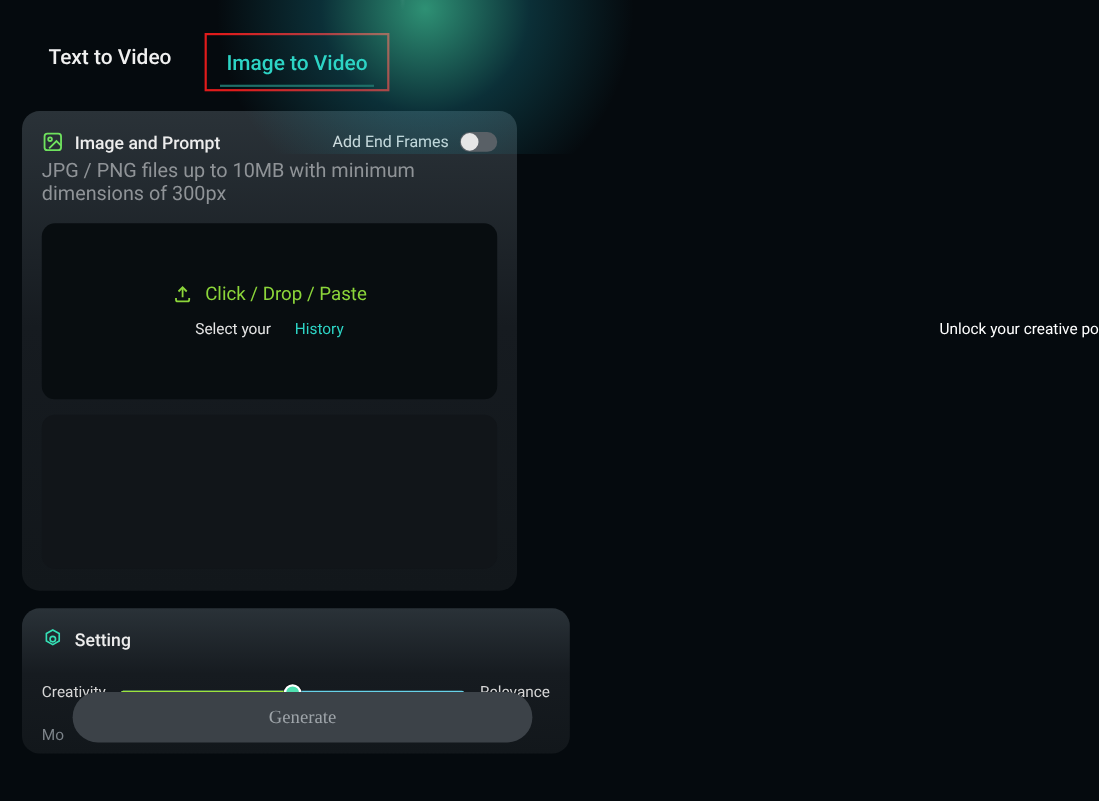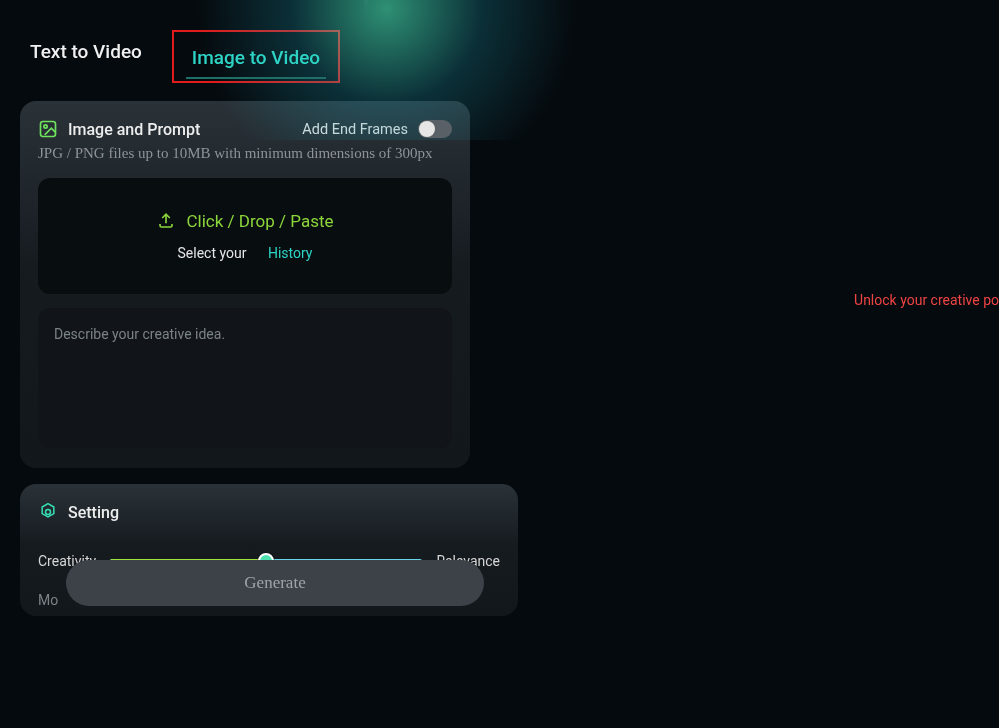--- a/index.html
+++ b/index.html
@@ -11,56 +11,56 @@
       background:radial-gradient(circle at 55% 40%, rgba(80,255,200,0.55) 0%, rgba(30,160,180,0.25) 35%, rgba(0,0,0,0) 70%);
       pointer-events:none;
     }
     .hero-glow::after{
       content:""; position:absolute; left:50%; top:-30px; width:2px; height:120px;
       background:linear-gradient(#bfffe8, rgba(191,255,232,0));
       filter:blur(1px);
     }
 
     .side-text {
-      position:absolute; right:0; top:292px; color:#ef4444; font-size:14px; white-space:nowrap;
+      position:absolute; right:0; top:292px; color:#ffffff; font-size:14px; white-space:nowrap;
     }
 
     
-    .tabs { display:flex; gap:18px; padding:30px 0 0 18px; align-items:flex-start; }
+    .tabs { display:flex; gap:18px; padding:30px 0 0 32px; align-items:flex-start; }
     .tab { font-size:19px; font-weight:500; padding:10px 12px 12px; cursor:pointer; position:relative; }
     .tab.inactive { color:#f0f0f0; }
     .tab.active { color:#2dd4c5;text-align:center; }
     .tab.active::after{
       content:""; position:absolute; left:6px; right:6px; bottom:2px; height:2px; background:#1f6e68;
     }
     .tab-highlight {
       border:2.5px solid #e01b1b; padding:4px 6px 0 6px;
     }
 
     
     .panel {
       width:450px; margin:18px 0 0 20px; border-radius:16px;
       background:linear-gradient(180deg,#2a3238 0%, #161b20 45%, #12171b 100%);
       padding:18px 18px 20px;
     }
 
     .row { display:flex; align-items:center; justify-content:space-between; }
     .sect-title { display:flex; align-items:center; gap:10px; font-size:16px; font-weight:500; color:#ededed; }
-    .hint { color:#8f9397; font-size:15px; margin-top:6px;font-family:Liberation Serif, serif; }
+    .hint { color:#8f9397; font-size:18px; margin-top:6px; }
 
     .img-icon { width:20px; height:20px; }
     .gear-icon { width:20px; height:20px; }
 
     .toggle-wrap { display:flex; align-items:center; gap:10px; }
     .toggle-label { font-size:14.5px; color:#e3e3e3; }
     .toggle { width:34px; height:18px; border-radius:10px; background:#596066; position:relative; cursor:pointer; }
     .toggle .knob { position:absolute; left:1px; top:1px; width:16px; height:16px; border-radius:50%; background:#e6e6e6; }
 
     .dropzone {
-      margin-top:16px; background:#080d10; border-radius:12px; height:116px;
+      margin-top:16px; background:#080d10; border-radius:12px; height:160px;
       display:flex; flex-direction:column; align-items:center; justify-content:center; gap:14px;
       cursor:pointer;
     }
     .drop-main { display:flex; align-items:center; gap:12px; color:#8cd63a; font-size:17px; }
     .drop-main .upload-icon { width:18px; height:18px; }
     .drop-sub { font-size:14px; color:#e6e6e6; }
     .drop-sub .hist { color:#2dd4c5; margin-left:18px; }
 
     .prompt-label { margin-top:22px; font-size:14.5px; color:#e6e6e6; }
     .prompt-label .opt { color:#8f9397; margin-left:6px; }
@@ -139,21 +139,20 @@
       </svg>
       <span>Click / Drop / Paste</span>
     </div>
     <div class="drop-sub">
       <span>Select your</span>
       <span class="hist">History</span>
     </div>
   </div>
 
   <div class="prompt-box">
-    <textarea placeholder="Describe your creative idea." style=""></textarea>
   </div>
 </div>
 
 <div class="panel2">
   <div class="sect-title">
     <svg class="gear-icon" viewBox="0 0 24 24" fill="none" stroke="#35e0b6" stroke-width="1.8">
       <path d="M12 2l7 4v8l-7 4-7-4V6l7-4z"></path>
         <circle cx="12" cy="12" r="3"></circle>
     </svg>
     <span>Setting</span>

